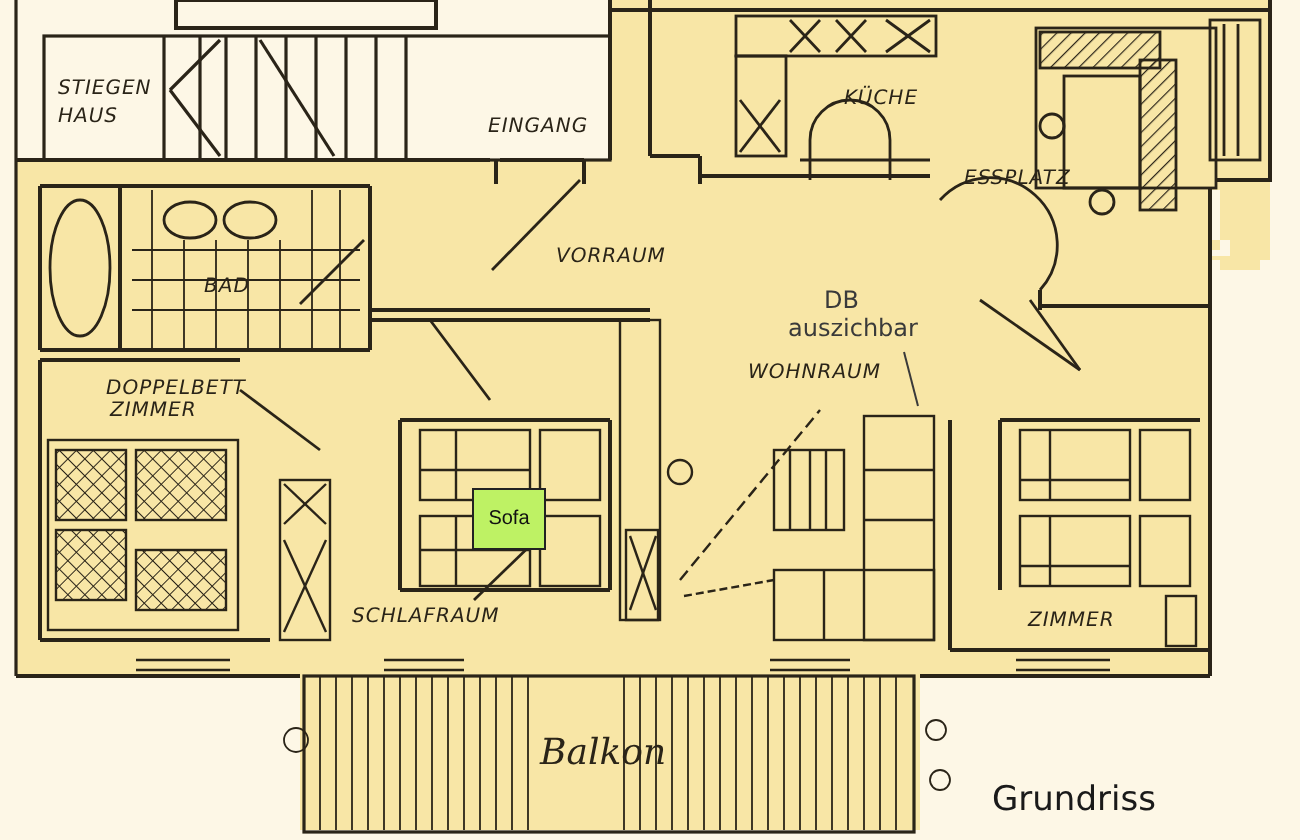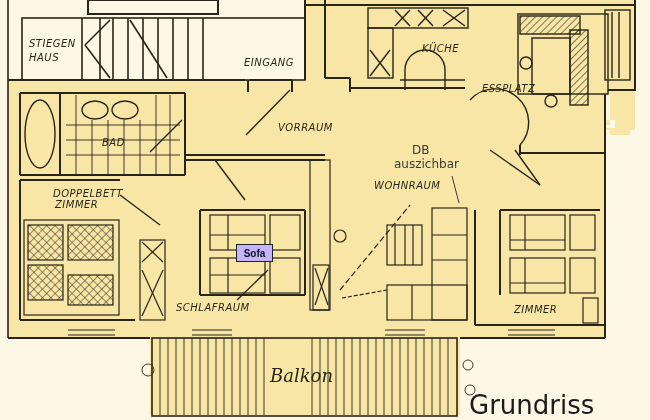--- a/index.html
+++ b/index.html
@@ -1,22 +1,22 @@
 <!DOCTYPE html>
 <html><head>
 <meta charset="utf-8">
 <style>
   html, body { margin:0; padding:0; }
   body { width:650px; height:420px; background:#fdf7e6; overflow:hidden; position:relative; }
   .plan { position:absolute; left:0; top:0; width:650px; height:420px; }
   .room-label { font-family:"DejaVu Sans", sans-serif; font-style:italic; font-size:10px; fill:#2a2418; letter-spacing:0.5px; }
   .hand { font-family:"DejaVu Sans", sans-serif; font-size:12px; fill:#3a3a3a; }
-  .sofa-box { position:absolute; left:236px; top:244px; width:37px; height:18px; background:#c4b5fd; border:1.5px solid #222; box-sizing:border-box;
-    font-family:"Liberation Sans", sans-serif; font-weight:bold; font-size:10px; color:#111; display:flex; align-items:center; justify-content:center; }
-  .title { position:absolute; left:469px; top:390px; font-family:"DejaVu Sans", sans-serif; font-size:26px; color:#1a1a1a; }
+  .sofa-box { position:absolute; left:236px; top:244px; width:37px; height:31px; background:#bef264; border:1.5px solid #222; box-sizing:border-box;
+    font-family:"Liberation Sans", sans-serif; font-weight:normal; font-size:10px; color:#111; display:flex; align-items:center; justify-content:center; }
+  .title { position:absolute; left:496px; top:390px; font-family:"DejaVu Sans", sans-serif; font-size:17px; color:#1a1a1a; }
   .balkon { font-family:"DejaVu Serif", serif; font-style:italic; font-size:18px; fill:#2a2418; }
 </style>
 </head>
 <body>
 
 <svg class="plan" viewBox="0 0 650 420" xmlns="http://www.w3.org/2000/svg">
 
   <g>
     <polygon points="8,80 305,80 305,0 635,0 635,90 600,90 600,88 615,88 615,128 600,128 600,130 610,130 610,135 630,135 630,130 635,130 635,90 632,90 632,85 600,85 600,128 605,128 605,130 600,130 600,120 630,120 630,95 610,95 610,125 600,125 600,130 605,130 605,135 600,135 600,135 610,135 575,135 575,330 600,330 600,338 575,338 490,338 490,330 475,330 475,338 460,338 460,415 150,415 150,338 8,338" fill="#f8e6a6"></polygon>
     <rect x="8" y="80" width="570" height="258" fill="#f8e6a6"></rect>

